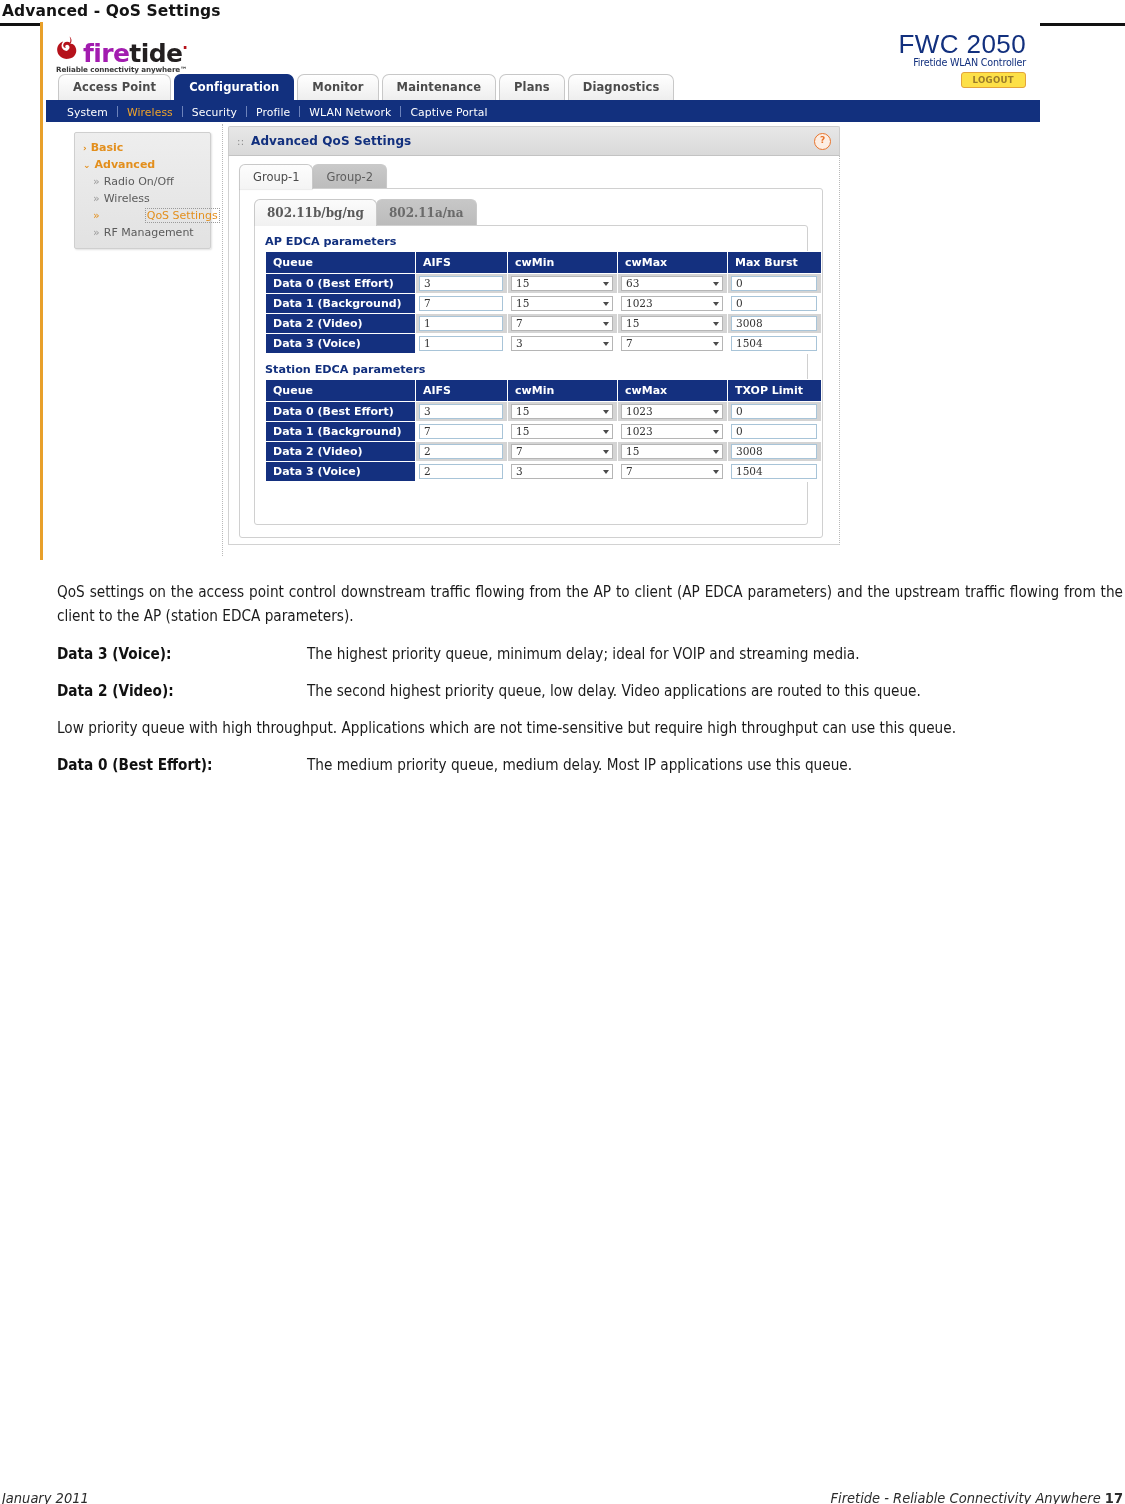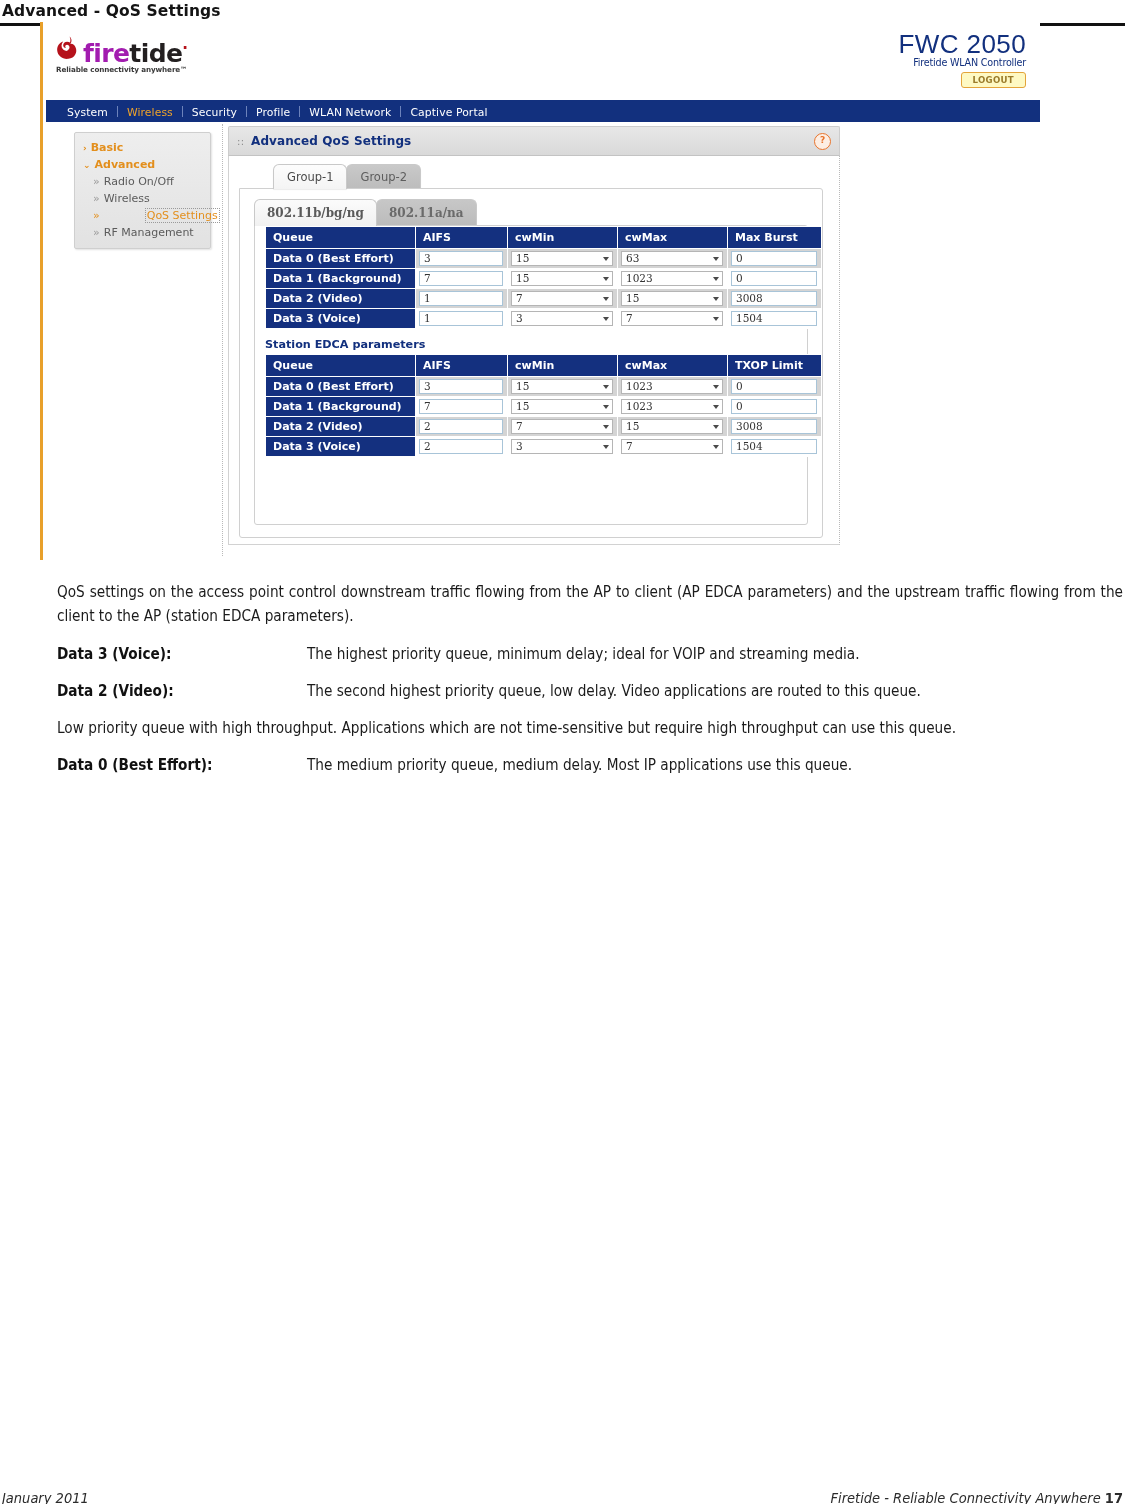--- a/index.html
+++ b/index.html
@@ -68,21 +68,21 @@
     font-family:"Liberation Sans", sans-serif;
     font-size:26px;letter-spacing:.4px;color:#12307e;line-height:28px;
   }
   #model-sub{
     font-family:"DejaVu Sans", sans-serif;
     font-size:9.6px;color:#12307e;letter-spacing:-.2px;margin-top:-1px;
   }
   #logout-btn{
     display:inline-block;margin-top:4px;
     border:1.4px solid #e3a43a;border-radius:3px;
-    background:#fef9c3;
+    background:#fde047;
     padding:2px 11px 2px 11px;
     font-family:"DejaVu Sans", sans-serif;
     font-size:8.6px;font-weight:bold;color:#9a7b2a;letter-spacing:.3px;
   }
 
   
   #tabs{position:absolute;left:15px;top:52px;height:26px;}
   .tab{
     display:inline-block;vertical-align:bottom;
     height:25px;line-height:25px;
@@ -202,21 +202,21 @@
     padding:0 13px;margin-right:-1px;
     border:1px solid #c9c9c9;border-bottom:none;
     border-radius:6px 6px 0 0;
     font-family:"DejaVu Sans", sans-serif;
     font-size:11.5px;color:#5d5d5d;
     background:linear-gradient(#c9c9c9,#bcbcbc);
     box-shadow:0 1px 1px rgba(0,0,0,.08);
   }
   .gtab.active{
     background:linear-gradient(#fdfdfd,#f4f4f4);
-    color:#4a4a4a;position:relative;z-index:2;margin-left:34px;
+    color:#4a4a4a;position:relative;z-index:2;
   }
 
   #group-pane{
     position:absolute;left:10px;top:32px;width:582px;height:348px;
     background:#fff;border:1px solid #d0d0d0;border-radius:0 3px 3px 3px;
   }
 
   
   #radio-tabs{position:absolute;left:14px;top:10px;}
   .rtab{
@@ -357,20 +357,23 @@
       <div id="logo-text"><span class="red">fire</span><span>tide</span><span id="logo-dot">·</span></div>
       <div id="logo-tag">Reliable connectivity anywhere™</div>
     </div>
 
     <div id="model-wrap">
       <div id="model-name">FWC 2050</div>
       <div id="model-sub">Firetide WLAN Controller</div>
       <div id="logout-btn">LOGOUT</div>
     </div>
 
+    <div id="tabs">
+      <span class="tab">Access Point</span><span class="tab active">Configuration</span><span class="tab">Monitor</span><span class="tab">Maintenance</span><span class="tab">Plans</span><span class="tab">Diagnostics</span>
+    </div>
 
     <div id="subnav">
       <div id="subnav-inner">
         <span class="subitem">System</span><span class="subsep"></span><span class="subitem active">Wireless</span><span class="subsep"></span><span class="subitem">Security</span><span class="subsep"></span><span class="subitem">Profile</span><span class="subsep"></span><span class="subitem">WLAN Network</span><span class="subsep"></span><span class="subitem">Captive Portal</span>
       </div>
     </div>
 
     <div id="page-body">
 
       <div id="sidebar">
@@ -398,20 +401,21 @@
           </div>
 
           <div id="group-pane">
 
             <div id="radio-tabs">
               <span class="rtab active">802.11b/bg/ng</span><span class="rtab">802.11a/na</span>
             </div>
 
             <div id="radio-pane">
 
+              <div class="tbl-title">AP EDCA parameters</div>
               <table class="edca">
                 <colgroup>
                     <col style="width:150px">
                     <col style="width:92px">
                     <col style="width:110px">
                     <col style="width:110px">
                     <col style="width:94px">
                   </colgroup>
                 <thead>
                   <tr>

